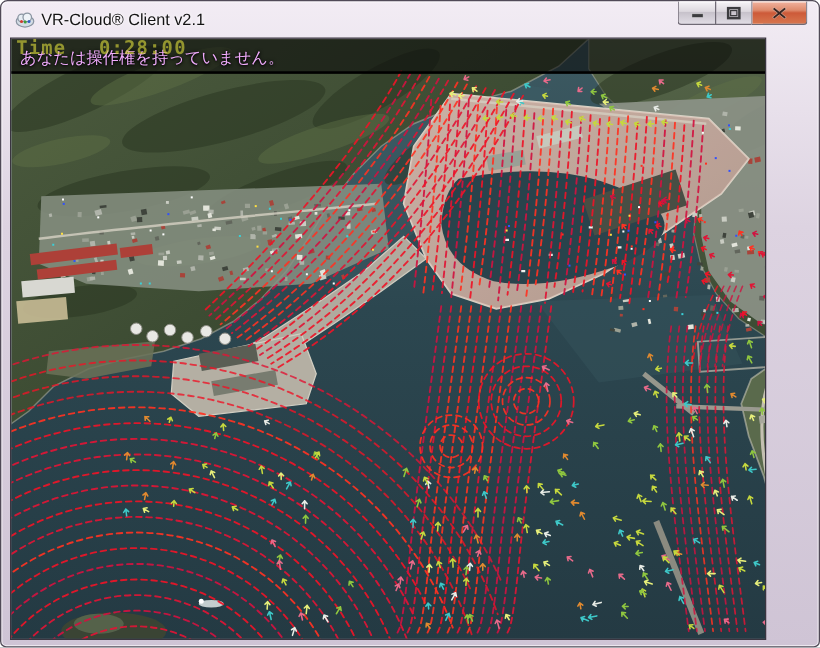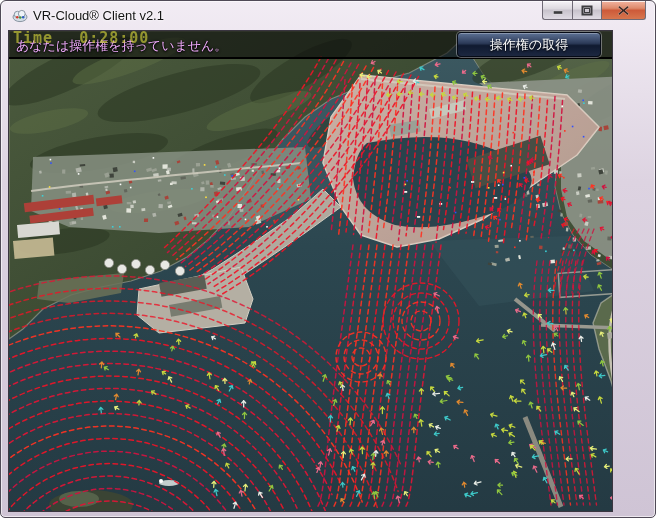--- a/index.html
+++ b/index.html
@@ -1388,17 +1388,16 @@
           <rect x="397.4" y="149.0" width="1.6" height="1.6" fill="#3050ff"></rect>
         </g>
       </svg>
 
     <div class="hud-time">
       <span class="tl">Time</span><span class="tv">0:28:00</span>
     </div>
 
     <div class="notify-bar">
       <span class="notify-msg">あなたは操作権を持っていません。</span>
-      <button class="acquire-btn">操作権の取得</button>
     </div>
   </div>
 
 </div>
 
 </body></html>

